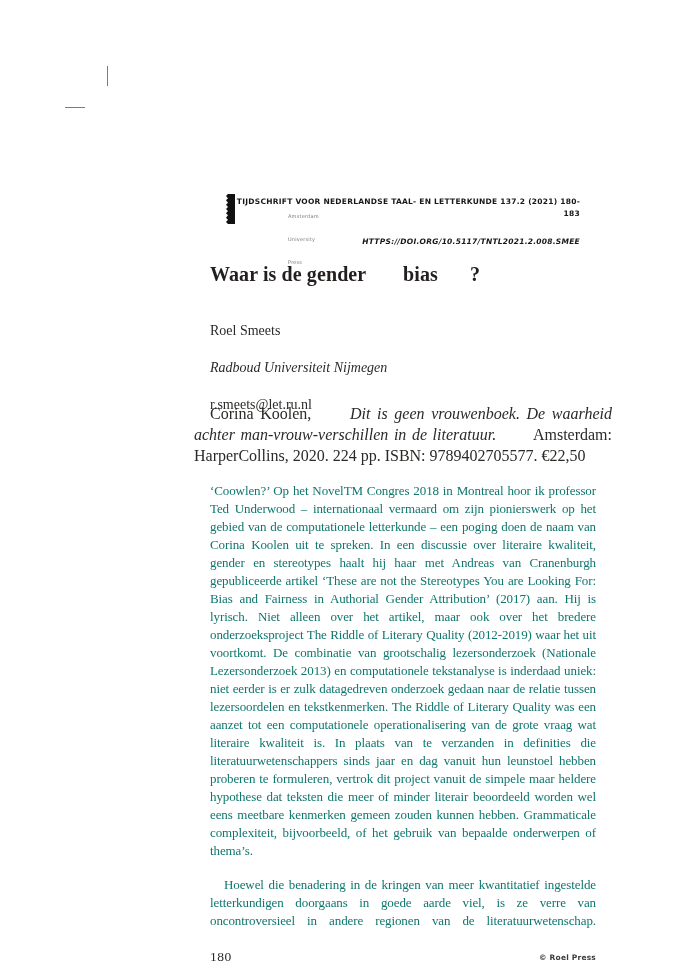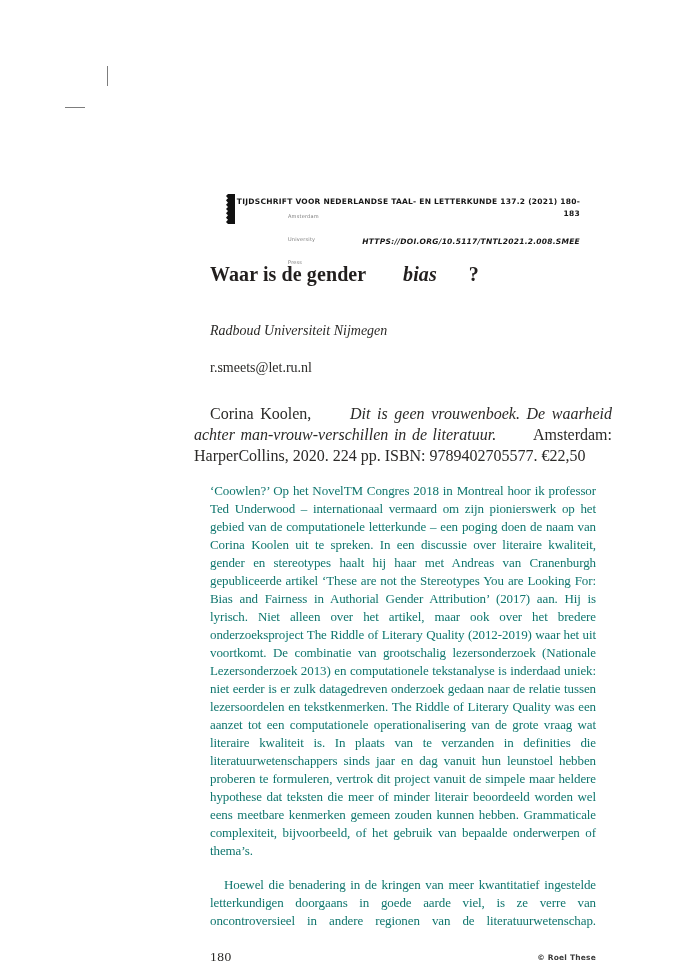--- a/index.html
+++ b/index.html
@@ -43,21 +43,21 @@
     font-size: 7.5px; line-height: 12px; font-weight: bold;
     color: #171717; letter-spacing: 0.25px;
   }
   .doi-line { font-style: italic; }
   
   .article-title {
     position: absolute; left: 130px; top: 199px; width: 418px;
     font-size: 20px; font-weight: bold; color: #221f1e;
     letter-spacing: 0.1px;
   }
-  .article-title .ital { font-style: italic; }
+  .article-title .ital { }
   .author-block {
     position: absolute; left: 130px; top: 240px; width: 418px;
     font-size: 14px; line-height: 21px; color: #2b2a28;
   }
   .author-affiliation { font-style: italic; }
   
   .book-reference {
     position: absolute; left: 130px; top: 339px; width: 418px;
     font-size: 16px; line-height: 21px; text-align: justify; color: #2b2a28;
   }
@@ -105,29 +105,30 @@
     </div>
     <div class="journal-lines">
       <div class="journal-line">TIJDSCHRIFT VOOR NEDERLANDSE TAAL- EN LETTERKUNDE 137.2 (2021) 180-183</div>
       <div class="doi-line">HTTPS://DOI.ORG/10.5117/TNTL2021.2.008.SMEE</div>
     </div>
   </div>
 
   <h1 class="article-title"><span>Waar is de gender </span><span class="ital">bias</span><span>?</span></h1>
 
   <div class="author-block">
+    <div class="author-name">Roel Smeets</div>
     <div class="author-affiliation">Radboud Universiteit Nijmegen</div>
     <div class="author-email">r.smeets@let.ru.nl</div>
   </div>
 
   <div class="book-reference"><span>Corina Koolen, </span><span class="ital">Dit is geen vrouwenboek. De waarheid achter man-vrouw-verschillen in de literatuur.</span><span> Amsterdam: HarperCollins, 2020. 224 pp. ISBN: 9789402705577. €22,50</span></div>
 
   <div class="article-body">
     <p>‘Coowlen?’ Op het NovelTM Congres 2018 in Montreal hoor ik professor Ted Underwood – internationaal vermaard om zijn pionierswerk op het gebied van de computationele letterkunde – een poging doen de naam van Corina Koolen uit te spreken. In een discussie over literaire kwaliteit, gender en stereotypes haalt hij haar met Andreas van Cranenburgh gepubliceerde artikel ‘These are not the Stereotypes You are Looking For: Bias and Fairness in Authorial Gender Attribution’ (2017) aan. Hij is lyrisch. Niet alleen over het artikel, maar ook over het bredere onderzoeksproject The Riddle of Literary Quality (2012-2019) waar het uit voortkomt. De combinatie van grootschalig lezersonderzoek (Nationale Lezersonderzoek 2013) en computationele tekstanalyse is inderdaad uniek: niet eerder is er zulk datagedreven onderzoek gedaan naar de relatie tussen lezersoordelen en tekstkenmerken. The Riddle of Literary Quality was een aanzet tot een computationele operationalisering van de grote vraag wat literaire kwaliteit is. In plaats van te verzanden in definities die literatuurwetenschappers sinds jaar en dag vanuit hun leunstoel hebben proberen te formuleren, vertrok dit project vanuit de simpele maar heldere hypothese dat teksten die meer of minder literair beoordeeld worden wel eens meetbare kenmerken gemeen zouden kunnen hebben. Grammaticale complexiteit, bijvoorbeeld, of het gebruik van bepaalde onderwerpen of thema’s.</p>
     <p>Hoewel die benadering in de kringen van meer kwantitatief ingestelde letterkundigen doorgaans in goede aarde viel, is ze verre van oncontroversieel in andere regionen van de literatuurwetenschap. Literatuur door een computer halen? Literaire kwaliteit meten? Blasfemie! Die weerstand is onderdeel van een bredere discussie over de opbrengsten en gevaren van het schijnbaar</p>
   </div>
 
   <div class="footer">
     <span class="page-number">180</span>
-    <span class="copyright">© Roel These</span>
+    <span class="copyright">© Roel Press</span>
   </div>
 
 </div>
 
 </body></html>

